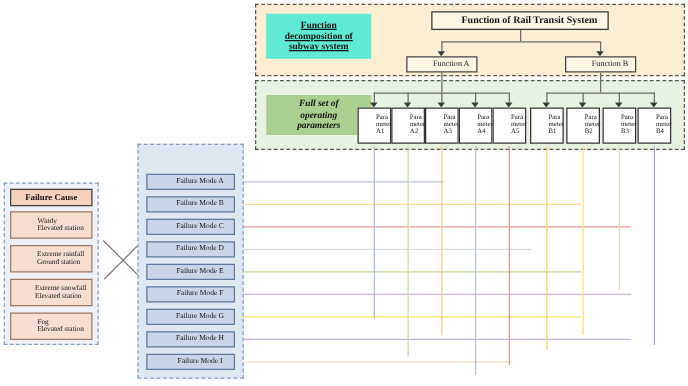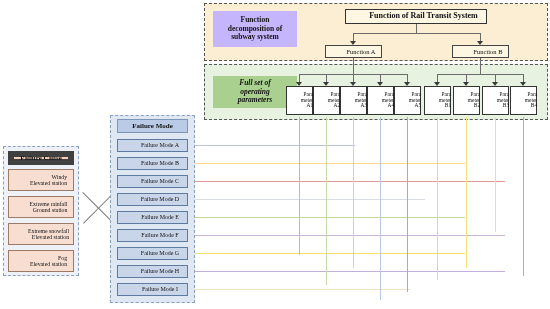--- a/index.html
+++ b/index.html
@@ -12,29 +12,29 @@
   .grp{position:absolute;box-sizing:border-box;border:1px dashed #555;}
   .grp-func{background:#fbeed2;}
   .grp-param{background:#e8f2e0;}
   .grp-cause{background:#eef2f8;border:1px dashed #8aa0bb;}
   .grp-mode{background:#dfe7f3;border:1px dashed #8aa0bb;}
 
   
   .chip{position:absolute;box-sizing:border-box;
         display:flex;align-items:center;justify-content:center;
         text-align:center;font-weight:bold;line-height:1.15;}
-  .chip-yellow{background:#c4b5fd;color:#111;}
+  .chip-yellow{background:#5eead4;color:#111;text-decoration:underline;}
   .chip-green{background:#a9d08e;color:#111;font-style:italic;}
-  .chip-peach{background:#f5d0bd;color:#111;border:6px solid #404040;}
+  .chip-peach{background:#f5d0bd;color:#111;border:1px solid #404040;}
   .chip-blue{background:#b9cbe6;color:#111;border:1px solid #7e95b5;}
 
   
   .node{position:absolute;box-sizing:border-box;
         display:flex;align-items:center;justify-content:center;
-        text-align:right;line-height:1.1;
+        text-align:left;line-height:1.1;
         border:1px solid #444;background:#fdf6e3;color:#111;padding-left:15px;}
   .node.root{border:1.5px solid #333;font-weight:bold;}
   .node.param{background:#ffffff;border:1px solid #333;
               white-space:pre-line;}
   .node.cause{background:#f7ded0;border:1px solid #9c7a66;
               white-space:pre-line;}
   .node.mode{background:#c9d6e9;border:1px solid #5d7characters;}
   .node.mode{background:#c9d6e9;border:1px solid #5d7aa0;}
 
   
@@ -179,21 +179,20 @@
   <div class="node cause" style="left:8px;top:223px;width:66px;height:22px;font-size:5.8px;">Extreme snowfall
 Elevated station</div>
   <div class="node cause" style="left:8px;top:250px;width:66px;height:22px;font-size:5.8px;">Fog
 Elevated station</div>
 
   <div class="xline" style="left:83px;top:192px;width:44px;transform:rotate(45deg);"></div>
   <div class="xline" style="left:83px;top:223px;width:44px;transform:rotate(-45deg);"></div>
 
   <div class="grp grp-mode" style="left:110px;top:115px;width:85px;height:188px;"></div>
 
-  <div class="chip chip-blue" style="left:117px;top:119px;width:71px;height:14px;font-size:7px;">Failure Mode</div>
 
   <div class="node mode" style="left:117px;top:139px;width:71px;height:13px;font-size:6px;">Failure Mode A</div>
   <div class="node mode" style="left:117px;top:157px;width:71px;height:13px;font-size:6px;">Failure Mode B</div>
   <div class="node mode" style="left:117px;top:175px;width:71px;height:13px;font-size:6px;">Failure Mode C</div>
   <div class="node mode" style="left:117px;top:193px;width:71px;height:13px;font-size:6px;">Failure Mode D</div>
   <div class="node mode" style="left:117px;top:211px;width:71px;height:13px;font-size:6px;">Failure Mode E</div>
   <div class="node mode" style="left:117px;top:229px;width:71px;height:13px;font-size:6px;">Failure Mode F</div>
   <div class="node mode" style="left:117px;top:247px;width:71px;height:13px;font-size:6px;">Failure Mode G</div>
   <div class="node mode" style="left:117px;top:265px;width:71px;height:13px;font-size:6px;">Failure Mode H</div>
   <div class="node mode" style="left:117px;top:283px;width:71px;height:13px;font-size:6px;">Failure Mode I</div>

